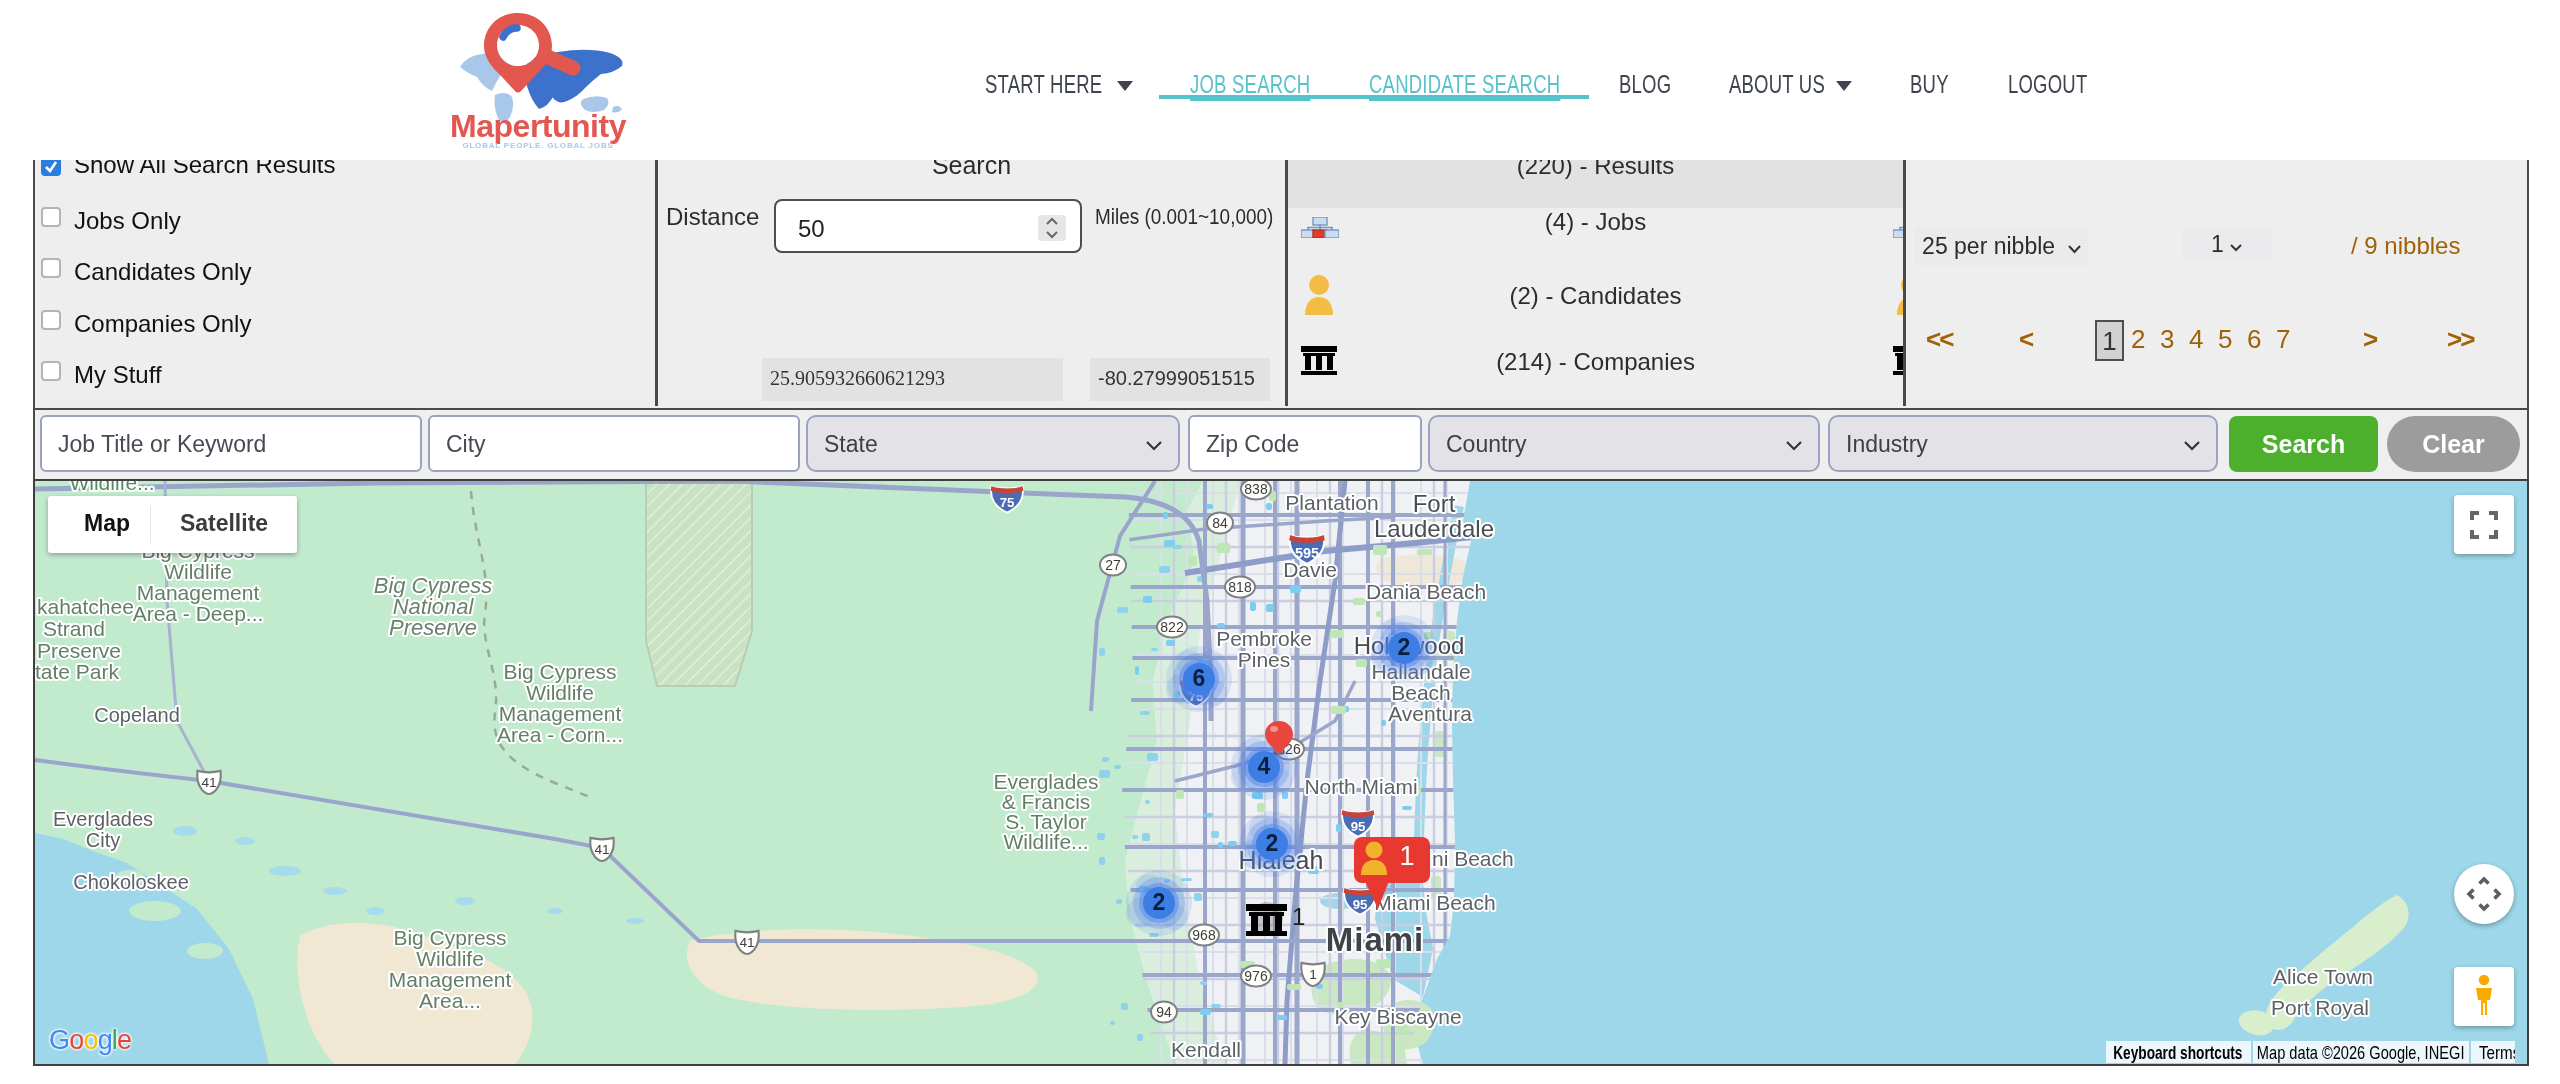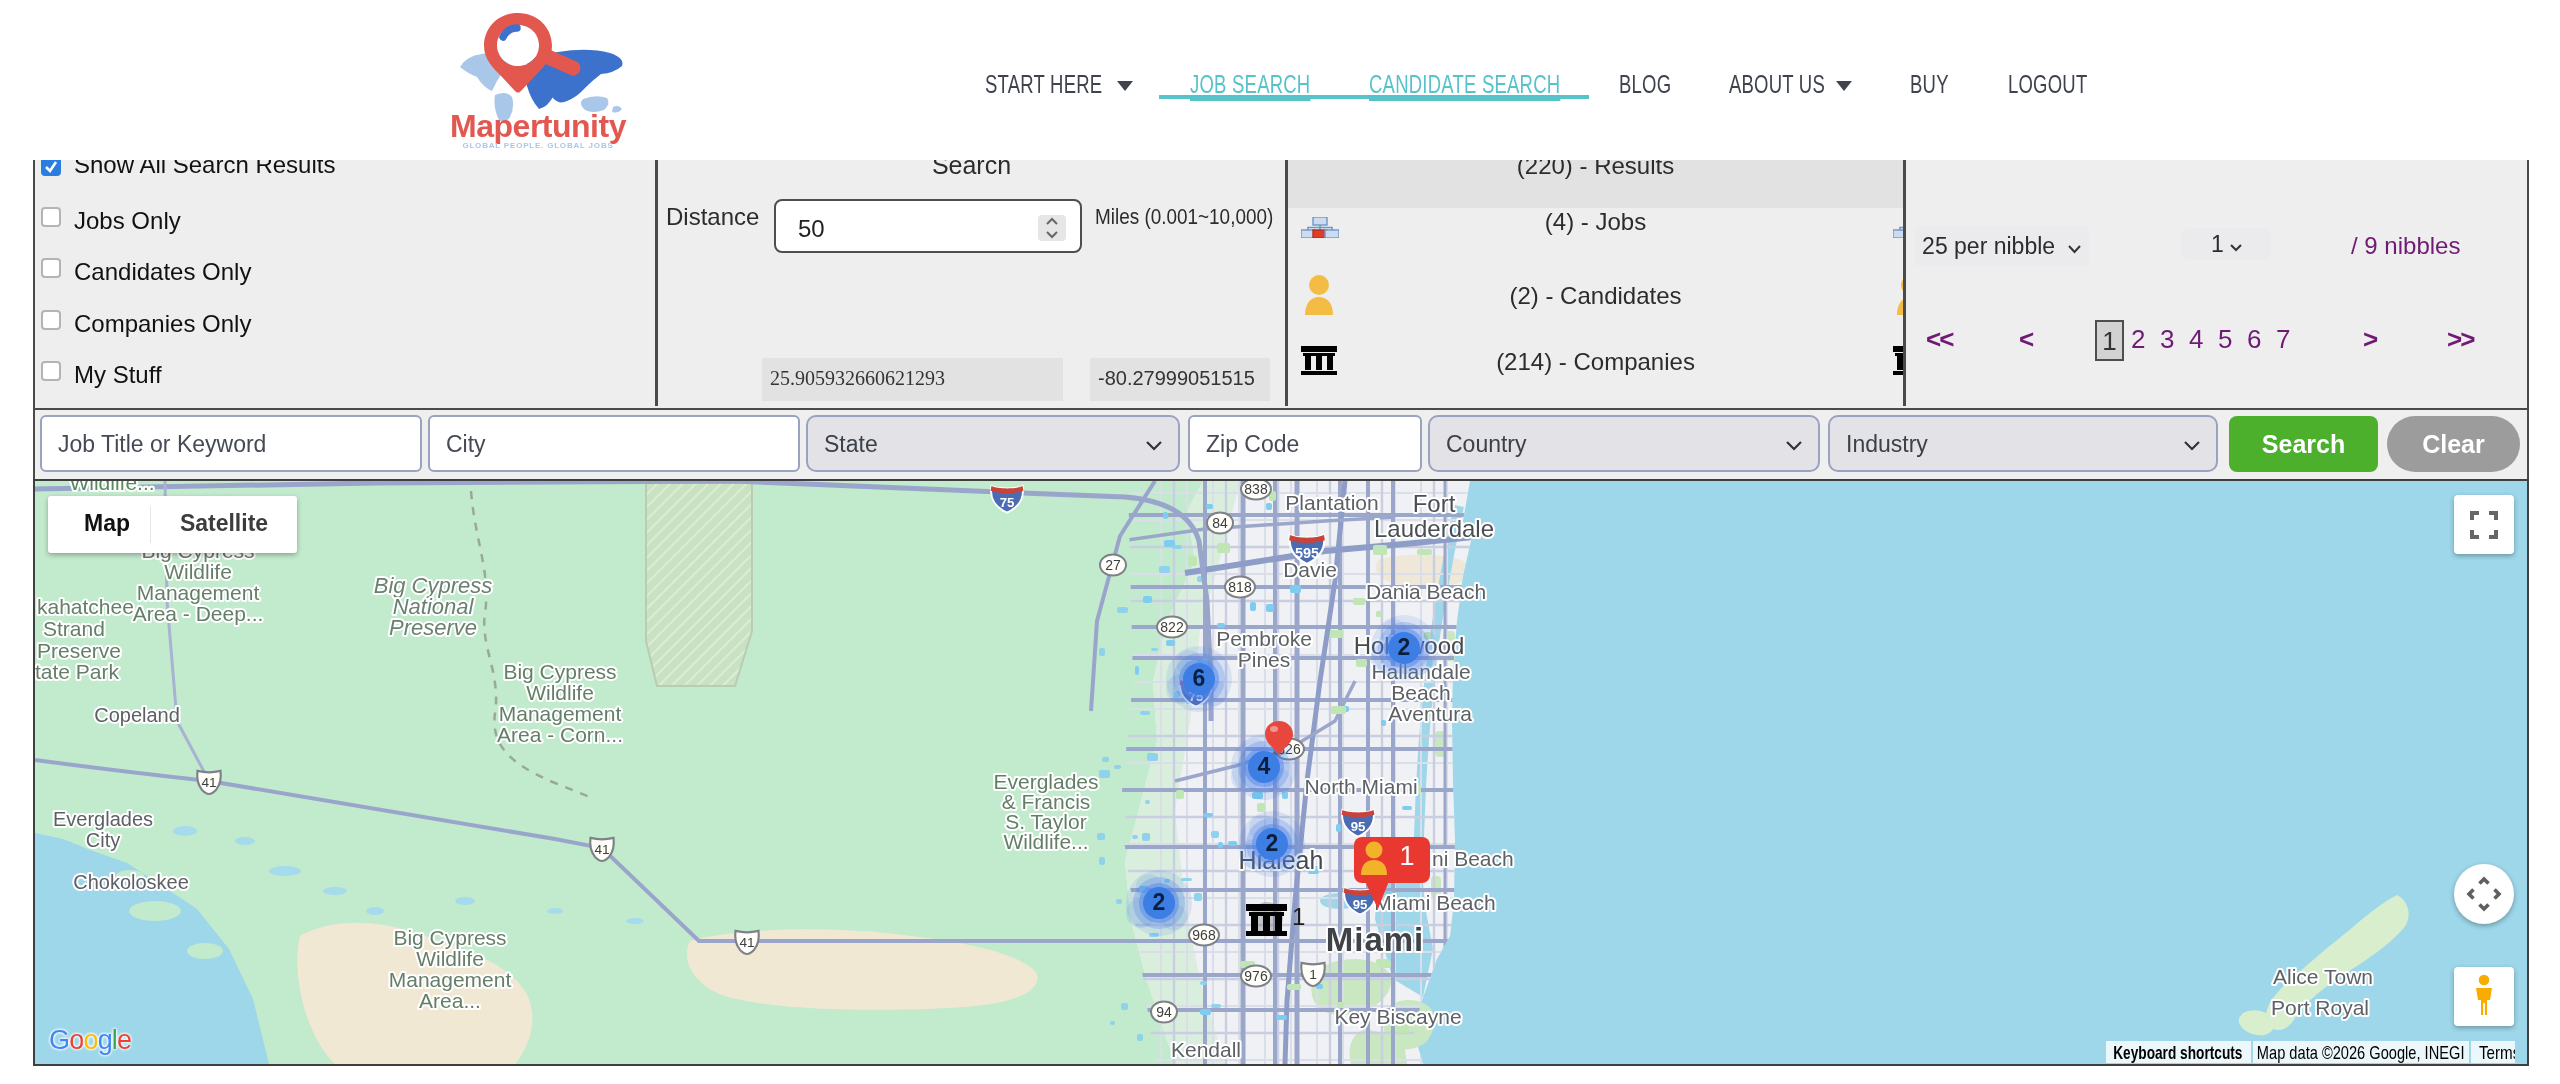--- a/index.html
+++ b/index.html
@@ -26,21 +26,21 @@
 .numinput span.v { position:absolute; left:22px; top:14px; }
 .spin { position:absolute; right:14px; top:14px; width:28px; height:26px; background:#e6e6e6; border-radius:4px; color:#555; text-align:center; font-size:11px; line-height:13px; }
 .bigsel { position:absolute; background:#e5e5e9; border:1px solid #a8a8a8; border-radius:6px; font-size:24px; color:#333; text-align:center; }
 .bigsel .chev { position:absolute; right:18px; top:50%; margin-top:-7px; }
 .coord { position:absolute; background:#e2e2e2; font-size:20px; color:#333; padding:9px 0 0 8px; }
 
 .hirow { position:absolute; left:0; top:0; width:100%; height:48px; background:#e2e2e2; }
 .rrow { position:absolute; width:100%; text-align:center; font-size:24px; color:#2c2c2c; }
 
 .nibsel { position:absolute; background:#ebebee; border-radius:6px; font-size:23px; color:#2c2c2c; text-align:center; }
-.pgn { position:absolute; font-size:26px; color:#701a75; }
+.pgn { position:absolute; font-size:26px; color:#a16207; }
 .pgarrow { font-weight:bold; letter-spacing:-2px; }
 .pgbox { position:absolute; background:#d2d2d2; border:2px solid #4e4e4e; text-align:center; font-size:26px; color:#333; }
 
 .srow { position:absolute; left:33px; top:410px; width:2496px; height:69px; background:#efefef; border-left:2px solid #4a4a4a; border-right:2px solid #4a4a4a; }
 .sin { position:absolute; top:5px; height:57px; background:#fff; border:2px solid #99a2be; border-radius:6px; font-size:23px; color:#454a55; padding:14px 0 0 16px; }
 .ssel { position:absolute; top:5px; height:57px; background:#e3e3e7; border:2px solid #99a2be; border-radius:10px; font-size:23px; color:#3c4048; padding:14px 0 0 16px; }
 .ssel .chev { position:absolute; right:16px; top:24px; }
 .sbtn { position:absolute; top:6px; height:56px; text-align:center; font-size:25px; font-weight:bold; color:#fff; padding-top:14px; }
 
 .map { position:absolute; left:33px; top:479px; width:2496px; height:587px; border:2px solid #3f3f3f; background:#9dd7e9; }

